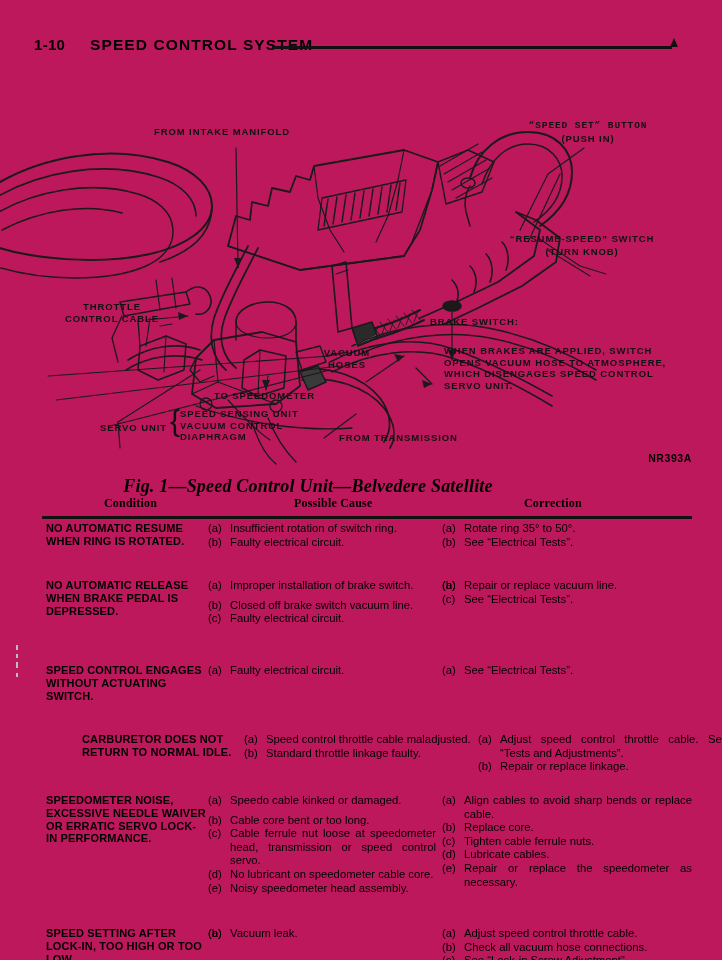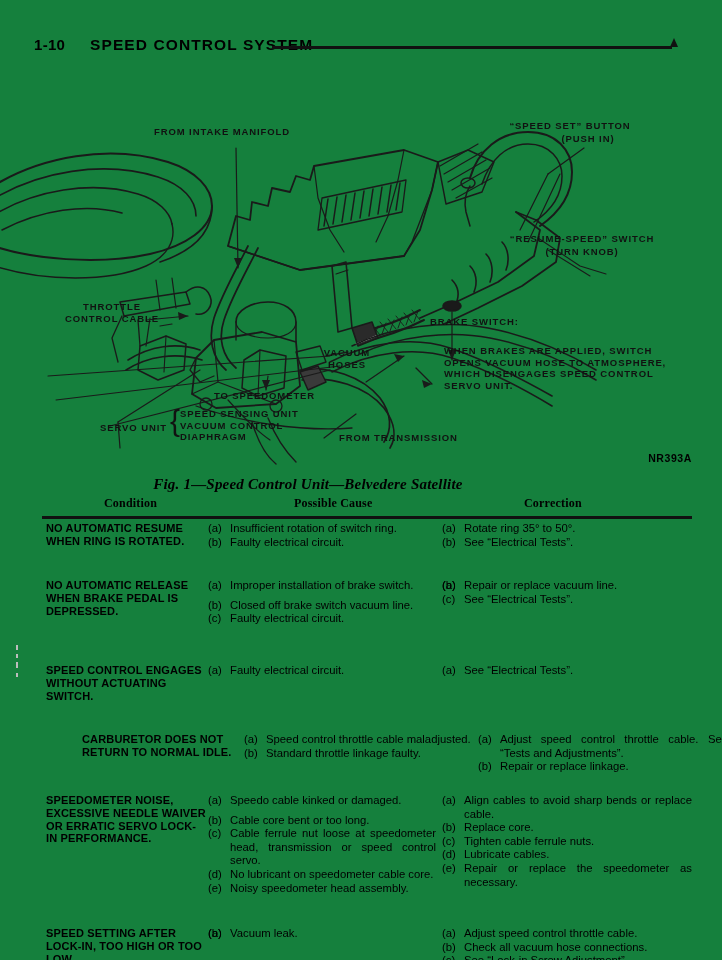--- a/index.html
+++ b/index.html
@@ -5,21 +5,21 @@
   html,body{margin:0;padding:0;}
   body{
     width:722px;height:960px;
     background:#ffffff;
     font-family:"Liberation Sans", sans-serif;
     color:#000;
     position:relative;
     overflow:hidden;
     -webkit-font-smoothing:antialiased;
   }
-  .page{position:relative;width:722px;height:960px;background:#15803d;}
+  .page{position:relative;width:722px;height:960px;background:#be185d;}
 
   
   .runhead{
     position:absolute;left:0;top:36px;width:722px;height:26px;
   }
   .runhead .folio{
     position:absolute;left:34px;top:0;
     font-weight:bold;font-size:15px;letter-spacing:.3px;
   }
   .runhead .title{
@@ -46,21 +46,21 @@
   }
   .lbl.ctr{text-align:center;}
 
   .figcode{
     position:absolute;right:30px;top:382px;
     font-size:10.5px;font-weight:bold;letter-spacing:.6px;
   }
   .figcap{
     position:absolute;left:0;top:476px;width:616px;text-align:center;
     font-family:"Liberation Serif", serif;
-    font-style:italic;font-weight:bold;font-size:15px;letter-spacing:.2px;
+    font-style:italic;font-weight:bold;font-size:18px;letter-spacing:.2px;
   }
 
   
   .tbl{position:absolute;left:0;top:496px;width:722px;}
   .thead{position:relative;height:22px;}
   .thead span{
     position:absolute;top:0;
     font-family:"Liberation Serif", serif;
     font-weight:bold;font-size:12px;letter-spacing:.2px;
   }
@@ -278,21 +278,21 @@
           <polygon points="452,290 448,280 456,280"></polygon>
           <polygon points="266,320 262,310 270,310"></polygon>
           <polygon points="404,286 394,284 398,292"></polygon>
           <polygon points="432,314 422,310 424,318"></polygon>
         </g>
       </g>
     </svg>
 
     <div class="lbl" style="left:154px;top:56px;">FROM INTAKE MANIFOLD</div>
 
-    <div class="lbl ctr" style="left:486px;top:50px;width:168px;">“SPEED SET” BUTTON</div>
+    <div class="lbl ctr" style="left:504px;top:50px;width:168px;font-family:Liberation Mono, monospace;">“SPEED SET” BUTTON</div>
     <div class="lbl ctr" style="left:504px;top:63px;width:168px;">(PUSH IN)</div>
 
     <div class="lbl ctr" style="left:484px;top:163px;width:196px;">“RESUME-SPEED” SWITCH</div>
     <div class="lbl ctr" style="left:484px;top:176px;width:196px;">(TURN KNOB)</div>
 
     <div class="lbl ctr" style="left:52px;top:231px;width:120px;">THROTTLE
 CONTROL CABLE</div>
 
     <div class="lbl ctr" style="left:312px;top:277px;width:70px;">VACUUM
 HOSES</div>

